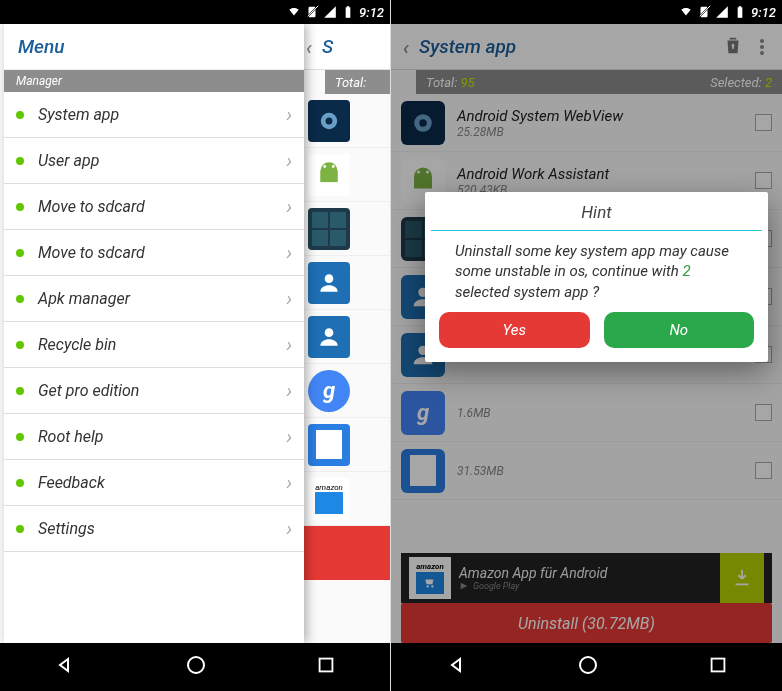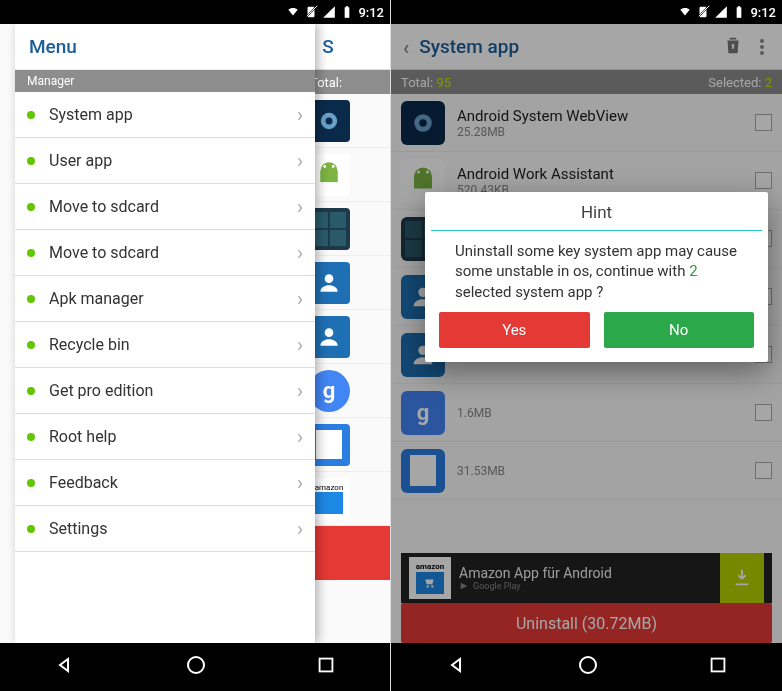--- a/index.html
+++ b/index.html
@@ -1,42 +1,42 @@
 <!DOCTYPE html>
 <html><head>
 <meta charset="utf-8">
 <style>
   * { box-sizing: border-box; margin: 0; padding: 0; }
   body { font-family: Roboto, Arial, sans-serif; background: #fff; width: 782px; height: 691px; overflow: hidden; }
   .screens { display: flex; width: 782px; height: 691px; }
-  .screen { width: 391px; height: 691px; position: relative; background: #fafafa; overflow: hidden; border-right: 1px solid #ddd; }
+  .screen { width: 391px; height: 691px; position: relative; background: #fafafa; overflow: hidden; border-right: 1px solid #ddd; font-style: italic; }
   .screen:last-child { border-right: none; }
 
   
   .statusbar { height: 24px; background: #000; display: flex; align-items: center; justify-content: flex-end; padding: 0 6px; gap: 4px; color: #fff; font-size: 13px; font-weight: 500; }
   .statusbar svg { fill: #fff; width: 14px; height: 14px; }
   .sb-icon { display: inline-flex; align-items: center; }
   .sb-sim { display:inline-block; width:14px; height:14px; position:relative; }
   .sb-sim svg { fill:#fff; }
   .sb-slash { position:absolute; left:1px; top:-1px; width:16px; height:16px; }
 
   
   .actionbar { height: 46px; background: #fff; display: flex; align-items: center; padding: 0 12px; gap: 10px; border-bottom: 1px solid #ddd; }
   .actionbar .title { color: #1b5e9b; font-size: 19px; font-weight: 500; }
   .actionbar .spacer { flex: 1; }
   .chev-left { color:#888; font-size:20px; font-weight:600; }
   .overflow-dots { display:flex; flex-direction:column; gap:2px; padding:0 6px; }
   .overflow-dots span { width:4px; height:4px; background:#888; border-radius:50%; }
   .recycle { width:22px; height:22px; }
 
   
-  .countsbar { height: 24px; background: #8d8d8d; color: #fff; font-size: 13px; display:flex; align-items:center; padding: 0 10px; justify-content: space-between; }
-
-  
-  .drawer { position:absolute; top:24px; bottom:48px; left:15px; width: 300px; background:#fff; box-shadow: 3px 0 10px rgba(0,0,0,.3); z-index:10; }
+  .countsbar { height: 24px; background: #8d8d8d; color: #fff; font-size: 13px; display:flex; align-items:center; padding: 0 10px; justify-content: space-between; margin-left: 25px; }
+
+  
+  .drawer { position:absolute; top:24px; bottom:48px; left:4px; width: 300px; background:#fff; box-shadow: 3px 0 10px rgba(0,0,0,.3); z-index:10; }
   .drawer .menu-title { height:46px; display:flex; align-items:center; padding:0 14px; color:#1b5e9b; font-size:19px; font-weight:500; border-bottom:1px solid #eee; }
   .drawer .section { background:#8d8d8d; color:#fff; font-size:12px; padding:4px 12px; }
   .drawer .item { display:flex; align-items:center; padding:0 12px; height:46px; border-bottom:1px solid #ddd; font-size:16px; color:#333; }
   .drawer .bullet { width:8px; height:8px; background:#62c600; border-radius:50%; margin-right:14px; }
   .drawer .itemspacer { flex:1; }
   .drawer .chev { color:#aaa; font-size:20px; }
 
   
   .peek { position:absolute; top:24px; bottom:48px; left:300px; right:0; background:#fafafa; }
   .peek .actionbar { padding-left:6px; }
@@ -71,21 +71,21 @@
 
   
   .dim { position:absolute; inset:0; background:rgba(0,0,0,.35); z-index:15; }
   .dialog { position:absolute; left:34px; right:14px; top:192px; background:#fff; border-radius:2px; box-shadow:0 10px 30px rgba(0,0,0,.4); z-index:20; }
   .dialog .dtitle { text-align:center; font-size:17px; color:#444; padding:10px 0 8px; }
   .dialog .hr { height:1px; background:#26c6da; margin:0 6px 10px; }
   .dialog .body { padding:0 30px 10px; font-size:15px; color:#333; line-height:1.35; }
   .dialog .body .green { color:#2e9b3a; }
   .dialog .sub { padding:0 14px 12px; color:#9e9e9e; font-size:13px; }
   .dialog .btns { display:flex; gap:14px; padding:0 14px 14px; }
-  .dialog .btn { flex:1; height:36px; display:flex; align-items:center; justify-content:center; color:#fff; font-size:15px; border-radius:2px; }
+  .dialog .btn { flex:1; height:36px; display:flex; align-items:center; justify-content:center; color:#fff; font-size:15px; border-radius:10px; }
   .btn-yes { background:#e53935; }
   .btn-no  { background:#2aa84a; }
 
   
   .ic-gear { background:#0a2a4a; display:flex; align-items:center; justify-content:center; }
   .ic-droid { background:#fff; display:flex; align-items:center; justify-content:center; }
   .ic-calc { background:#1e3a4a; display:grid; grid-template-columns:1fr 1fr; grid-template-rows:1fr 1fr; gap:2px; padding:4px; }
   .ic-calc span { background:#2a5a6a; }
   .ic-contact { background:#1e6fb3; display:flex; align-items:center; justify-content:center; }
   .ic-g { background:#4285f4; border-radius:50%; display:flex; align-items:center; justify-content:center; color:#fff; font-weight:bold; font-size:22px; }

